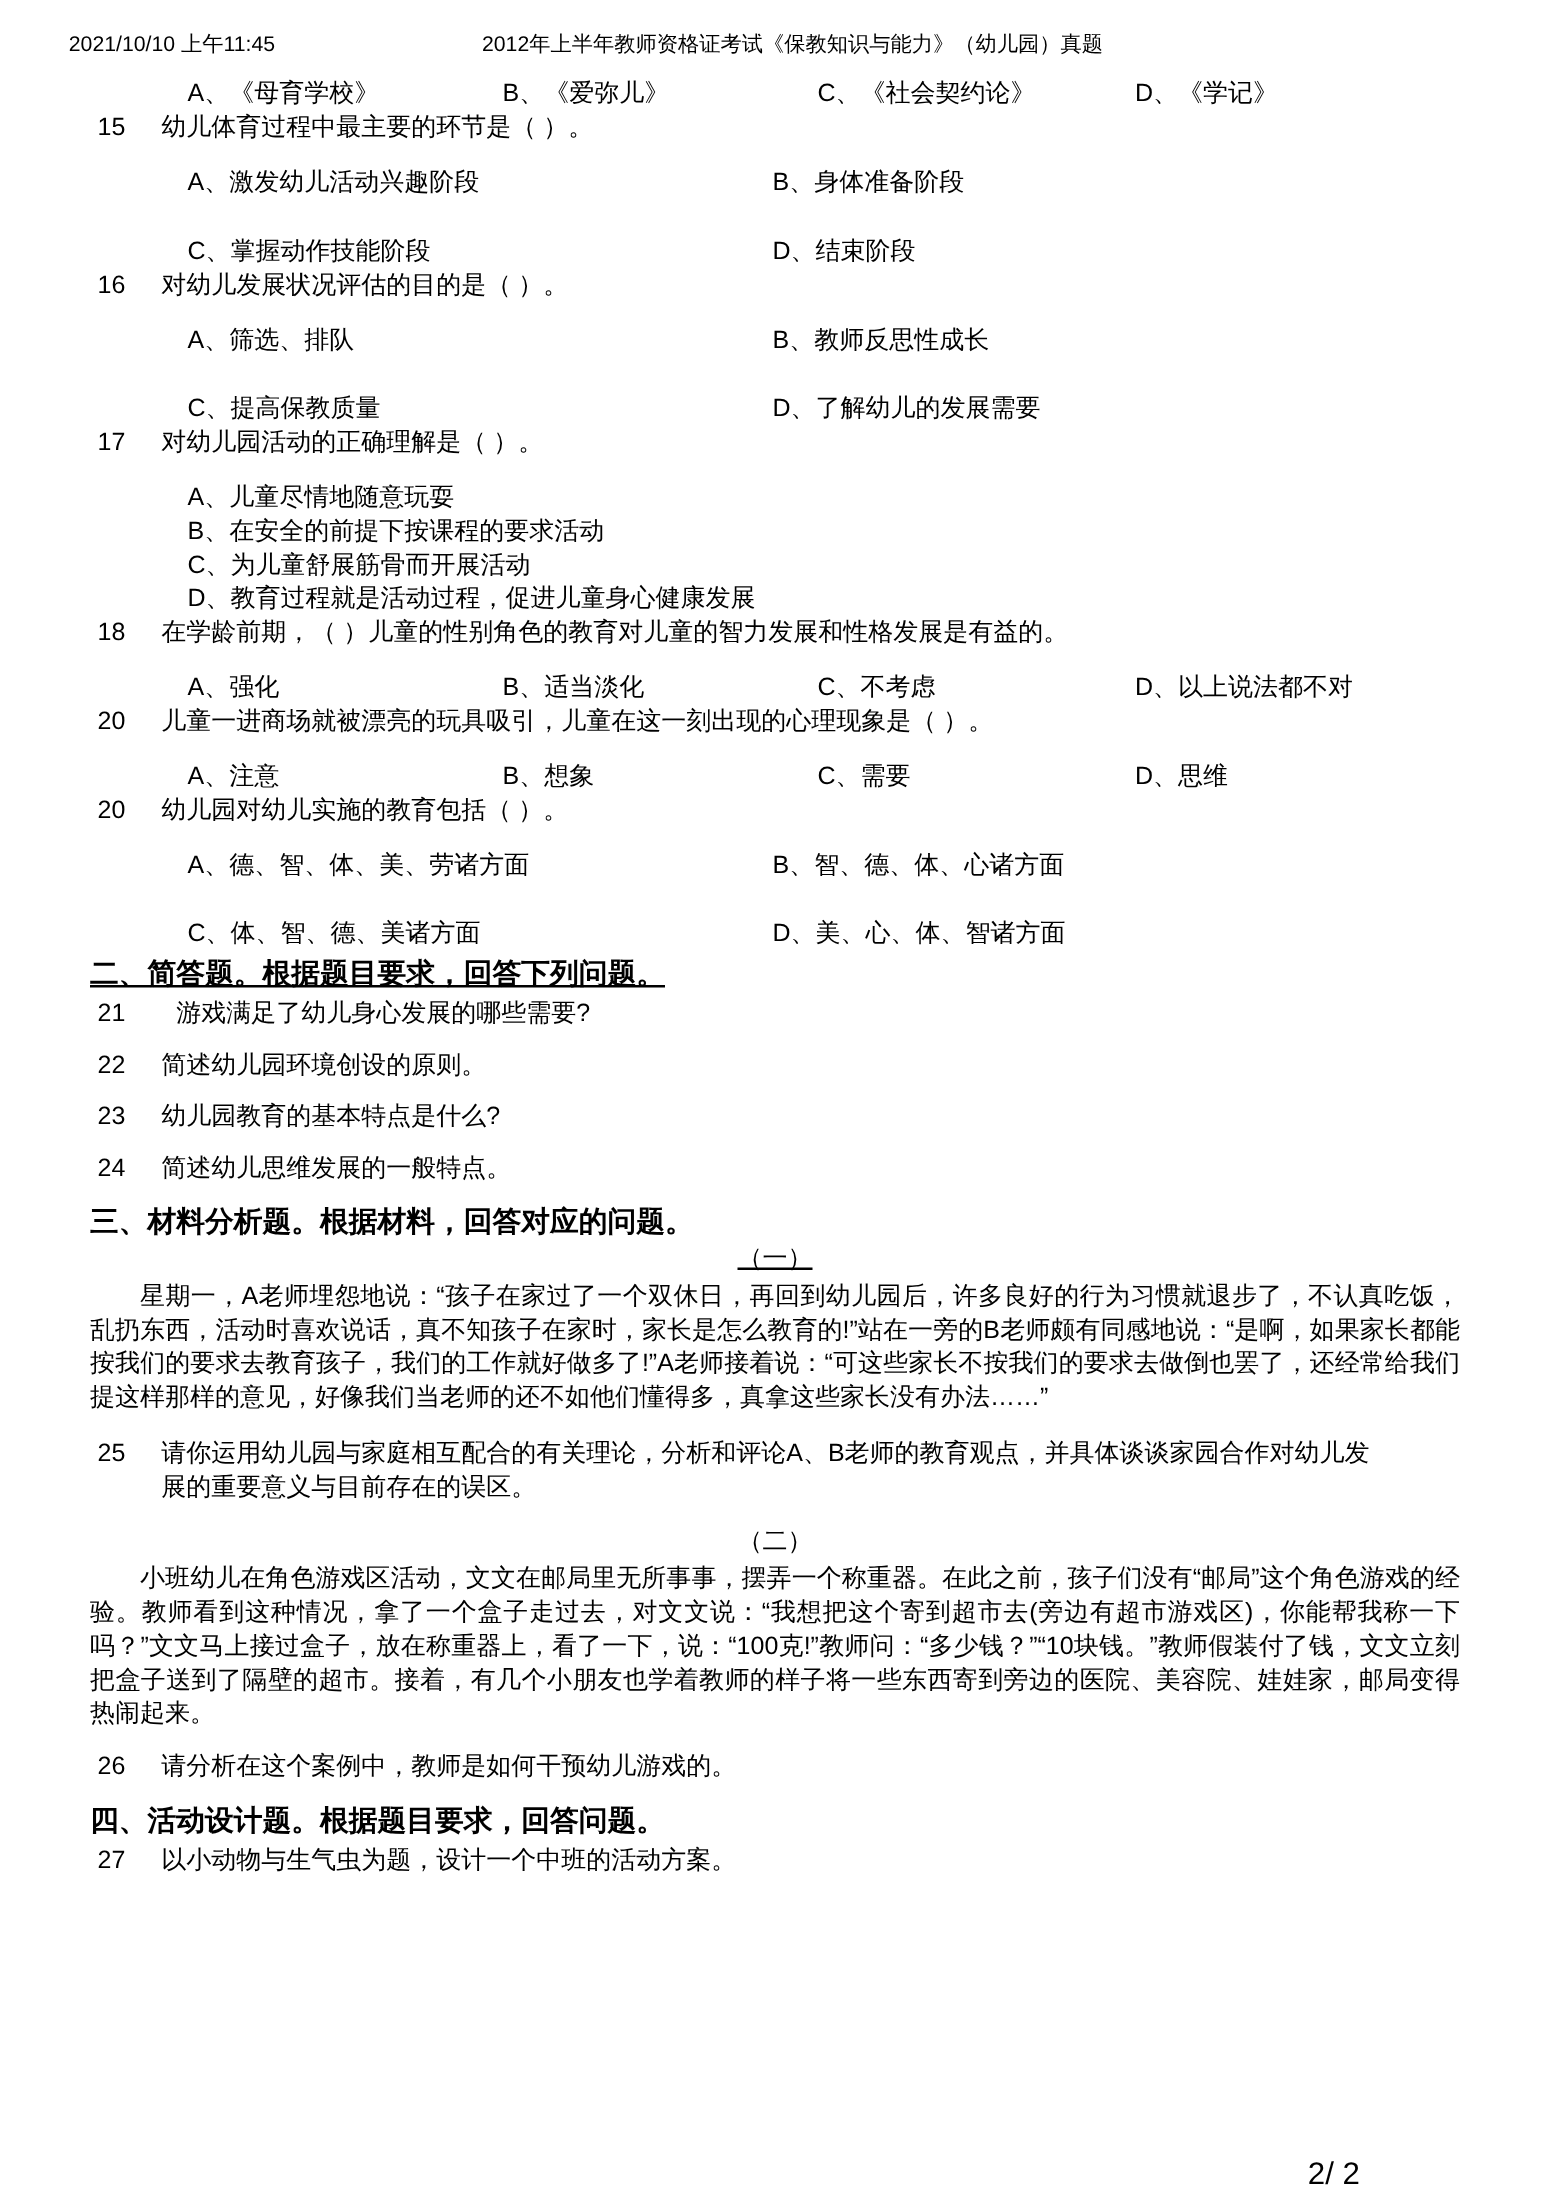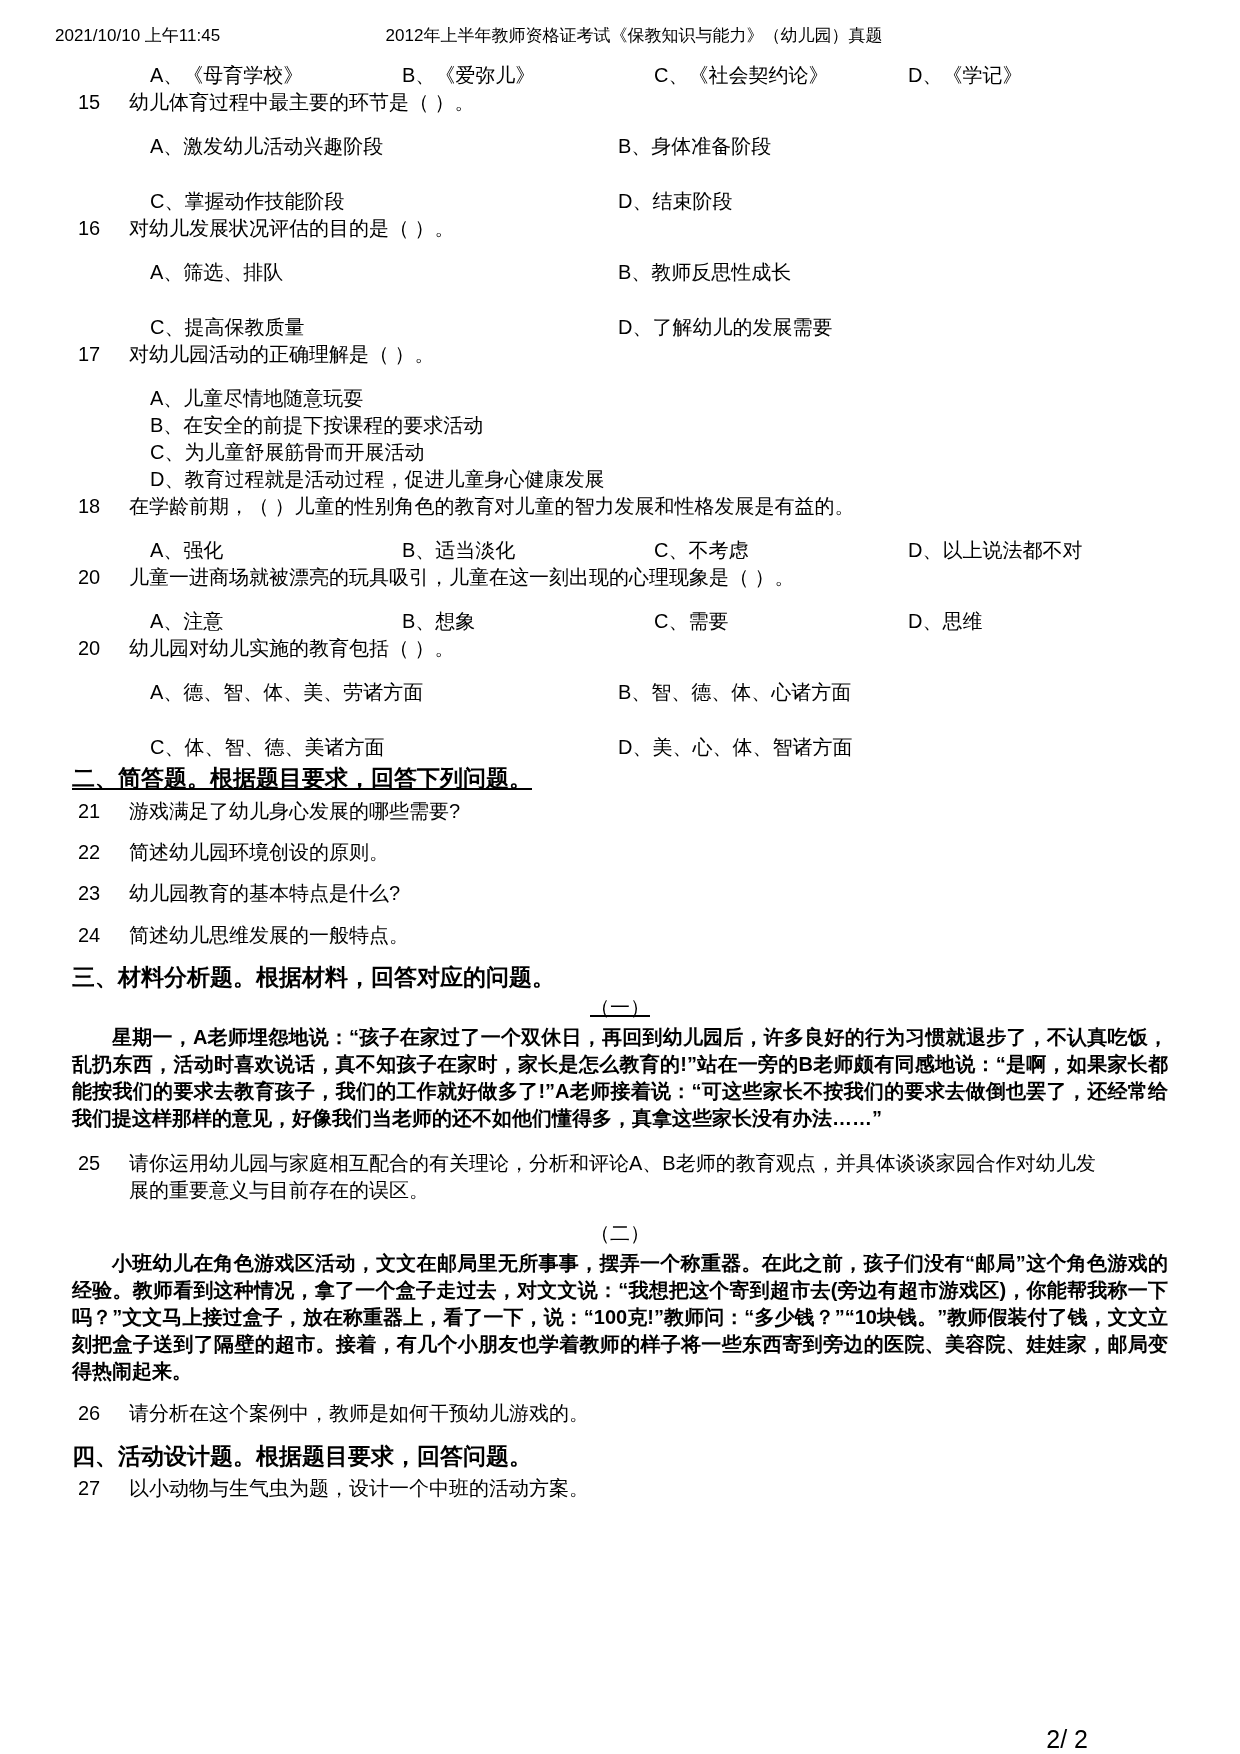--- a/index.html
+++ b/index.html
@@ -20,25 +20,25 @@
   .qrow { display:flex; }
   .qnum { flex:0 0 57px; width:57px; padding-left:6px; box-sizing:border-box; }
   .qtext { flex:1; }
   .opts { display:grid; padding-left:78px; margin-top:17px; }
   .opts4 { grid-template-columns:220px 220px 222px auto;gap:32px; }
   .opts2 { grid-template-columns:440px auto;gap:28px; }
   .opts1 { grid-template-columns:auto; }
   .opt { white-space:nowrap; }
   .sec-heading { font-weight:bold; font-size:23px; line-height:30px; }
   .case-label { text-align:center; }
-  .para { text-align:justify; text-indent:2em;font-weight:bold; }
+  .para { text-align:justify; text-indent:2em; }
   .q25-wrap .qtext { padding-right:60px; }
 
   .mt2 { margin-top:2px;text-decoration:underline; } .mt3 { margin-top:3px; } .mt4 { margin-top:4px;align-items:flex-end; }
-  .mt5 { margin-top:5px; } .mt13 { margin-top:13px; } .mt14 { margin-top:14px; }
+  .mt5 { margin-top:5px;gap:12px; } .mt13 { margin-top:13px; } .mt14 { margin-top:14px; }
   .mt15 { margin-top:15px; } .mt16 { margin-top:16px; } .mt18 { margin-top:18px; }
 
   .page-indicator { position:absolute; top:1725px; right:152px; font-size:25px; }
 </style>
 </head>
 <body>
 
 <div class="print-header">
   <span class="datetime">2021/10/10 上午11:45</span>
   <span class="doctitle">2012年上半年教师资格证考试《保教知识与能力》（幼儿园）真题</span>

